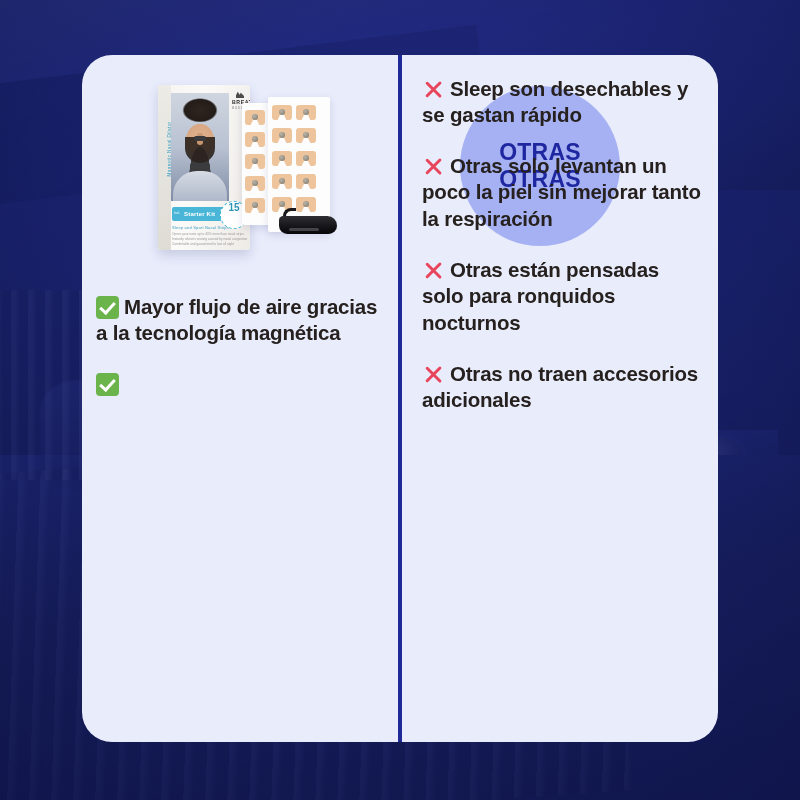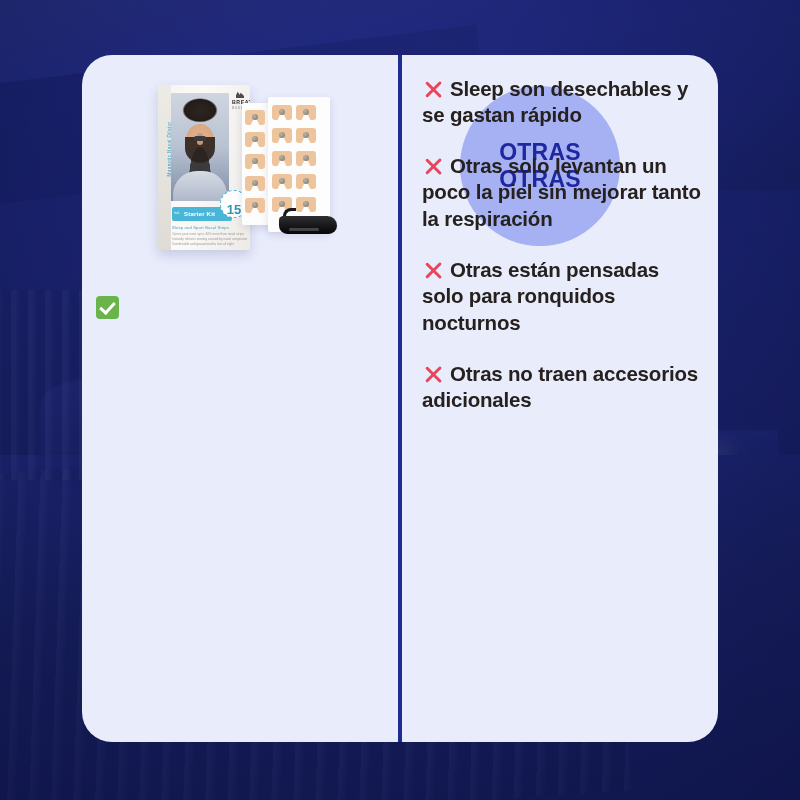--- a/index.html
+++ b/index.html
@@ -164,24 +164,24 @@
     background:#49b6d8;border-radius:2px;
     display:flex;align-items:center;
   }
   .starter .kitlabel{
     font-size:6px;color:#fff;font-weight:700;margin-left:12px;letter-spacing:.2px;
   }
   .starter .pk{
     position:absolute;left:2px;top:4px;font-size:3.4px;color:#eaf8fd;
   }
   .badge15{
-    position:absolute;left:62px;top:105px;width:26px;height:26px;border-radius:50%;
+    position:absolute;left:62px;top:116px;width:26px;height:26px;border-radius:50%;
     background:#fff;border:1px dashed #49b6d8;
-    display:flex;align-items:flex-end;justify-content:center;
-    color:#2f95b5;font-weight:700;font-size:13px;
+    display:flex;align-items:flex-start;justify-content:center;
+    color:#2f95b5;font-weight:700;font-size:10px;
   }
   .box-sub{
     position:absolute;left:14px;top:140px;font-size:4px;color:#3a9fc4;letter-spacing:.2px;
   }
   .box-bullets{
     position:absolute;left:14px;top:147px;width:66px;
   }
   .box-bullets div{
     font-size:3.2px;color:#9a9a9a;line-height:5px;white-space:nowrap;
   }
@@ -375,20 +375,21 @@
 
         <div class="clip">
           <div class="clip-arm"></div>
           <div class="clip-body">
             <div class="clip-gloss"></div>
           </div>
         </div>
       </div>
 
       <div class="list list-left" id="list-left">
+          <p class="item"><span class="ico ico-check"></span><span class="txt">Mayor flujo de aire gracias a la tecnología magnética</span></p>
           <p class="item"><span class="ico ico-check"></span></p>
         </div>
     </div>
 
     <div class="divider"></div>
 
     <div class="col col-right">
       <div class="circle-wrap">
         <div class="circle">
           <span>OTRAS</span>

